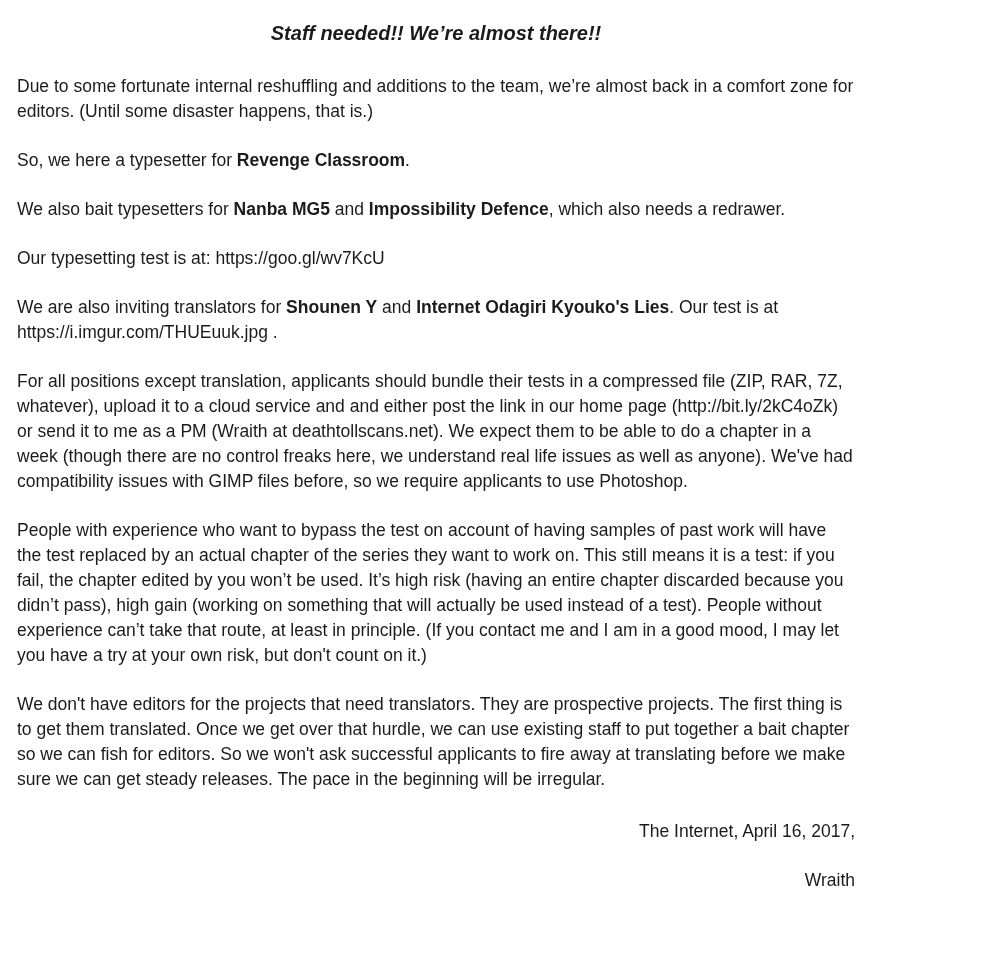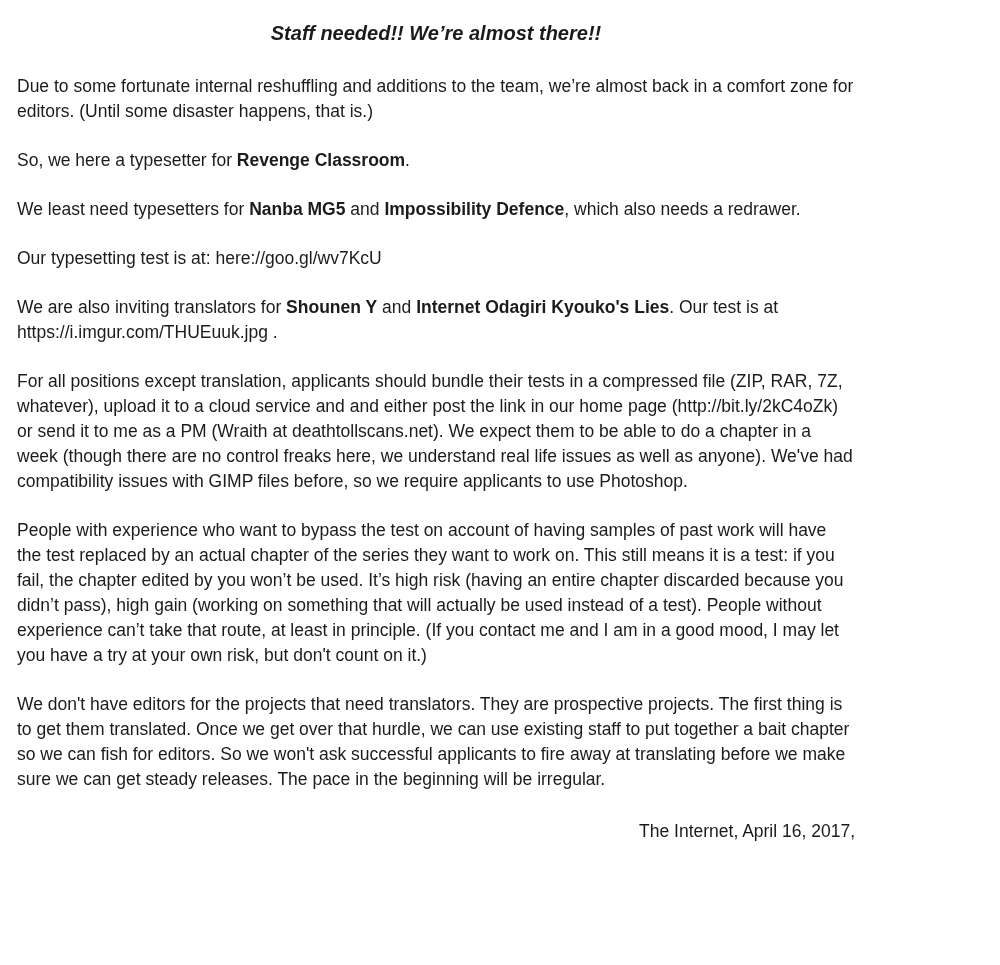--- a/index.html
+++ b/index.html
@@ -46,24 +46,25 @@
 </style>
 </head>
 <body>
 
 <div class="page" style="color: rgb(27, 27, 27); background: rgb(255, 255, 255);">
   <h1 class="doc-title">Staff needed!! We’re almost there!!</h1>
 
   <div>
       <p class="para"><span>Due to some fortunate internal reshuffling and additions to the team, we’re almost back in a comfort zone for editors. (Until some disaster happens, that is.)</span></p>
       <p class="para"><span>So, we here a typesetter for </span><span class="series-name">Revenge Classroom</span><span>.</span></p>
-      <p class="para"><span>We least need typesetters for </span><span class="series-name">Nanba MG5</span><span> and </span><span class="series-name">Impossibility Defence</span><span>, which also needs a redrawer.</span></p>
-      <p class="para"><span>Our typesetting test is at: here://goo.gl/wv7KcU</span></p>
+      <p class="para"><span>We also bait typesetters for </span><span class="series-name">Nanba MG5</span><span> and </span><span class="series-name">Impossibility Defence</span><span>, which also needs a redrawer.</span></p>
+      <p class="para"><span>Our typesetting test is at: https://goo.gl/wv7KcU</span></p>
       <p class="para"><span>We are also inviting translators for </span><span class="series-name">Shounen Y</span><span> and </span><span class="series-name">Internet Odagiri Kyouko's Lies</span><span>. Our test is at https://i.imgur.com/THUEuuk.jpg .</span></p>
       <p class="para"><span>For all positions except translation, applicants should bundle their tests in a compressed file (ZIP, RAR, 7Z, whatever), upload it to a cloud service and and either post the link in our home page (http://bit.ly/2kC4oZk) or send it to me as a PM (Wraith at deathtollscans.net). We expect them to be able to do a chapter in a week (though there are no control freaks here, we understand real life issues as well as anyone). We've had compatibility issues with GIMP files before, so we require applicants to use Photoshop.</span></p>
       <p class="para"><span>People with experience who want to bypass the test on account of having samples of past work will have the test replaced by an actual chapter of the series they want to work on. This still means it is a test: if you fail, the chapter edited by you won’t be used. It’s high risk (having an entire chapter discarded because you didn’t pass), high gain (working on something that will actually be used instead of a test). People without experience can’t take that route, at least in principle. (If you contact me and I am in a good mood, I may let you have a try at your own risk, but don't count on it.)</span></p>
       <p class="para"><span>We don't have editors for the projects that need translators. They are prospective projects. The first thing is to get them translated. Once we get over that hurdle, we can use existing staff to put together a bait chapter so we can fish for editors. So we won't ask successful applicants to fire away at translating before we make sure we can get steady releases. The pace in the beginning will be irregular.</span></p>
     </div>
 
   <div class="signoff">
     <p class="dateline">The Internet, April 16, 2017,</p>
+    <p class="sig-line">Wraith</p>
   </div>
 </div>
 
 </body></html>

